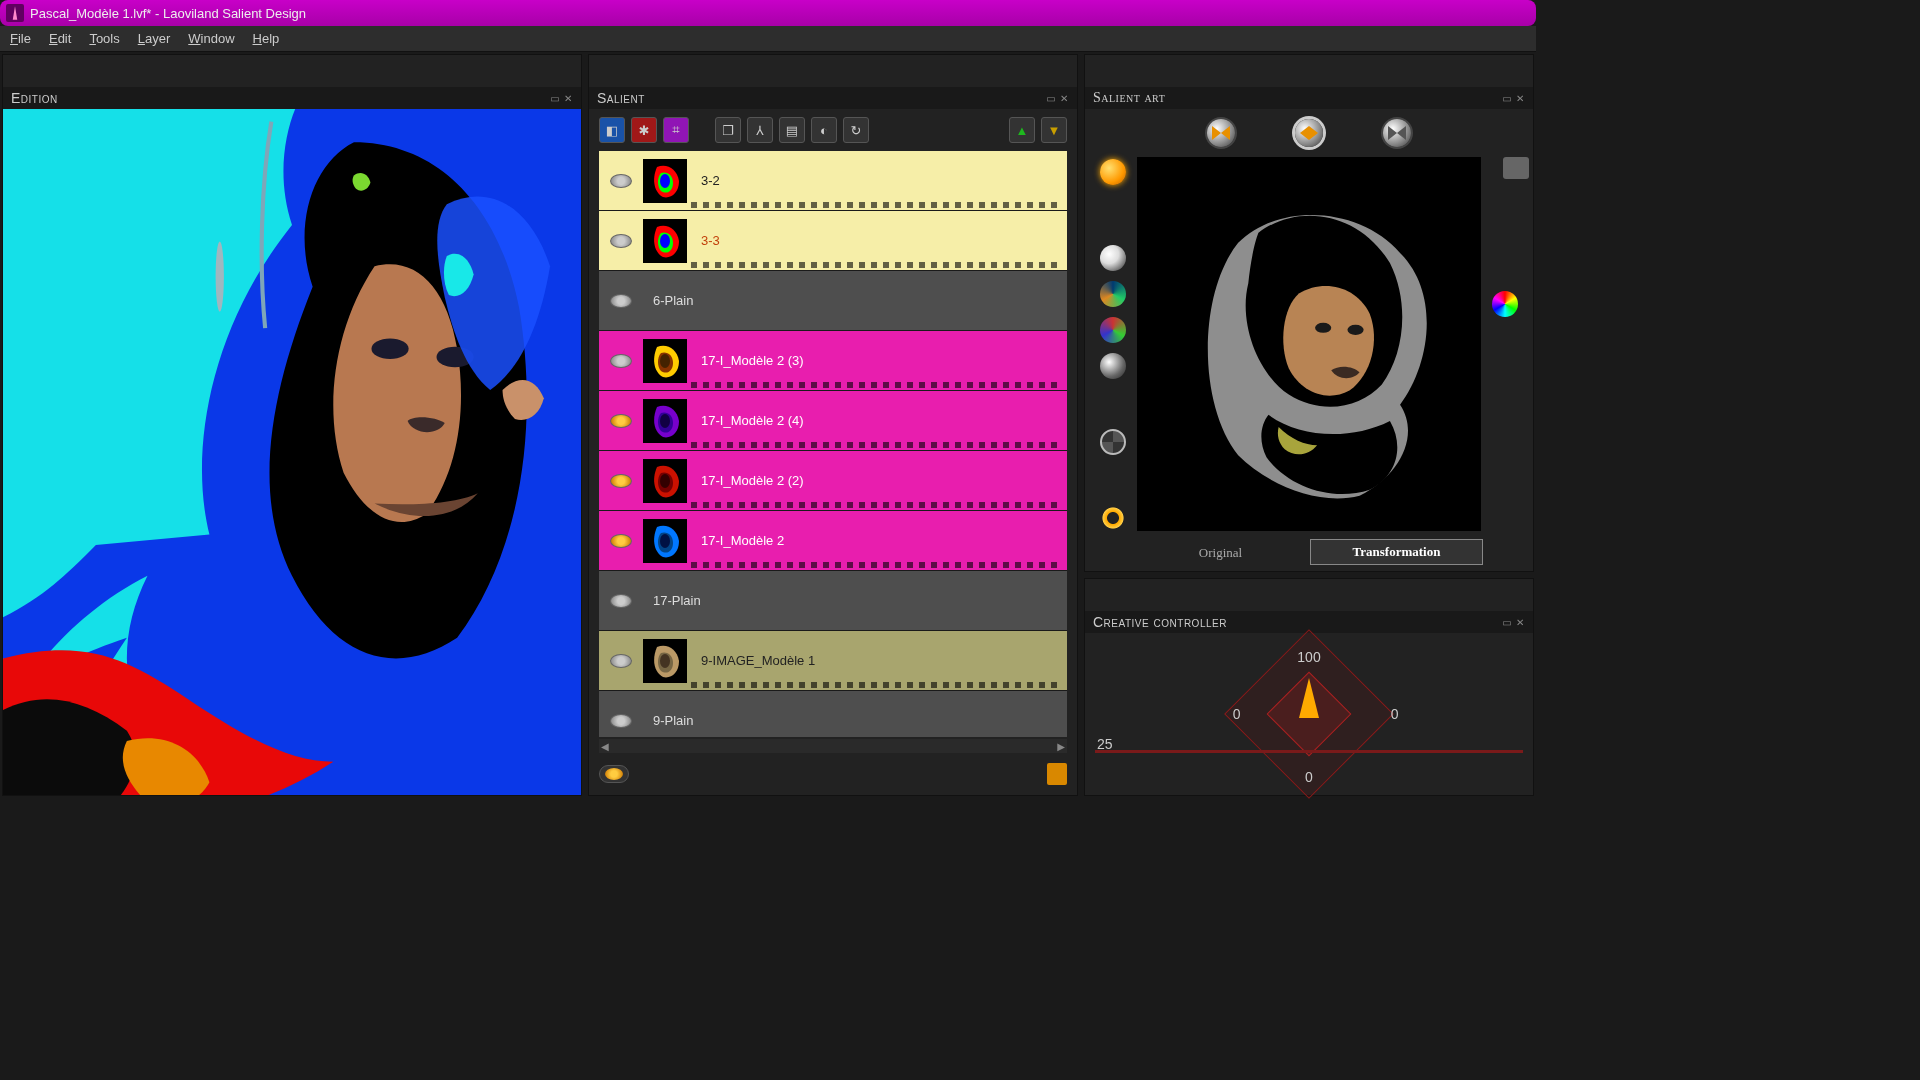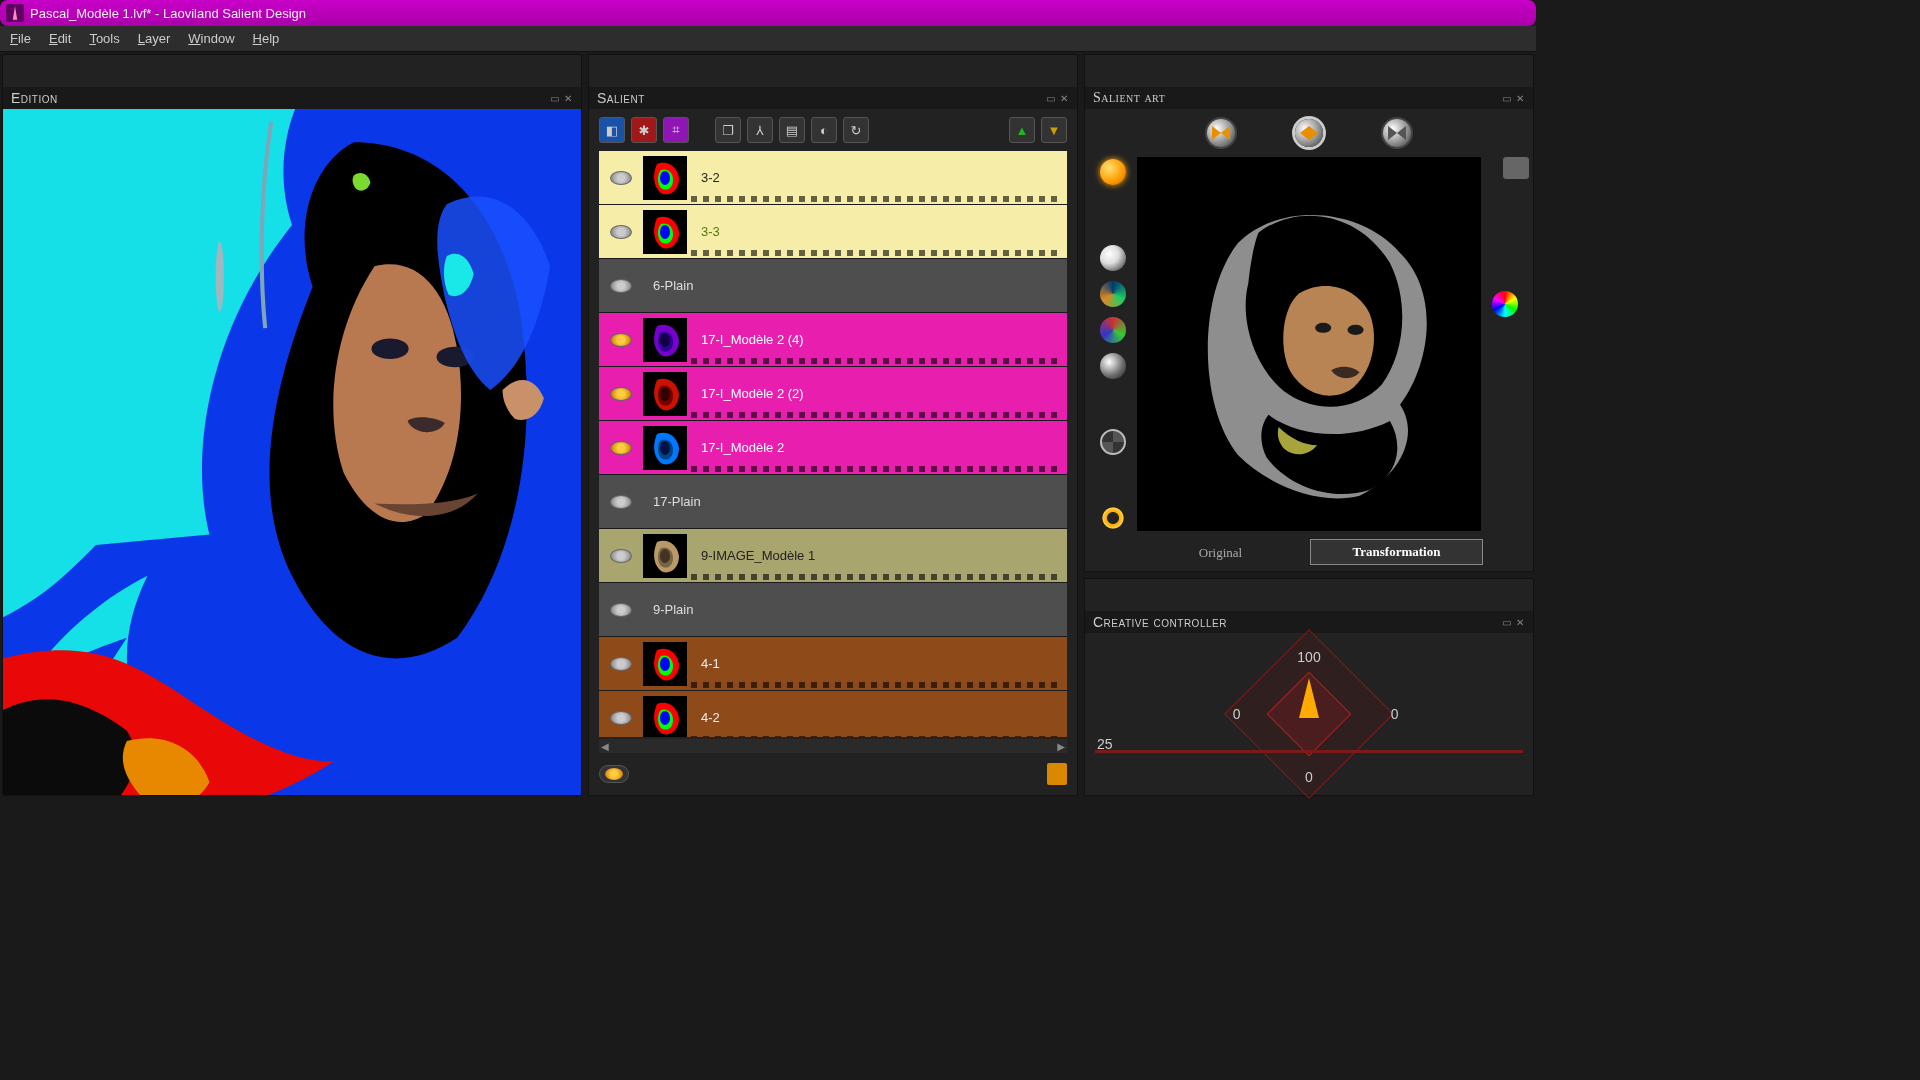--- a/index.html
+++ b/index.html
@@ -110,21 +110,21 @@
   overflow-y: auto;
   overflow-x: hidden;
   background: #1a1a1a;
   margin: 0 10px;
   position: relative;
 }
 .layers-list::-webkit-scrollbar { width: 12px; }
 .layers-list::-webkit-scrollbar-track { background: #2a2a2a; }
 .layers-list::-webkit-scrollbar-thumb { background: #555; }
 .layer-row {
-  height: 54px;
+  height: 60px;
   display: flex;
   align-items: center;
   border-bottom: 1px solid #1a1a1a;
   position: relative;
 }
 .layer-row .vis {
   width: 44px; height: 100%;
   display: flex; align-items: center; justify-content: center;
 }
 .layer-row .vis .eye {
@@ -421,21 +421,21 @@
             <svg viewBox="0 0 44 44">
               <rect width="44" height="44" fill="#000"></rect>
               <path d="M14 8 C24 4 34 10 36 22 C36 34 28 40 20 38 C12 34 8 22 14 8 Z" fill="#f00"></path>
               <path d="M18 14 C24 12 30 16 30 24 C30 32 24 36 18 32 C14 28 14 18 18 14 Z" fill="#0f0"></path>
               <ellipse cx="22" cy="22" rx="5" ry="7" fill="#00f"></ellipse>
             </svg>
           </div>
     <div class="label">3-2</div>
     <div class="filmstrip"></div>
   </div>
-        <div class="layer-row" style="background: rgb(246, 238, 168); color: #4d7c0f; align-items: center;">
+        <div class="layer-row" style="background: rgb(246, 238, 168); color: #c2410c; align-items: center;">
     <div class="vis">
             <div class="eye "></div>
           </div>
     <div class="thumb">
             <svg viewBox="0 0 44 44">
               <rect width="44" height="44" fill="#000"></rect>
               <path d="M14 8 C24 4 34 10 36 22 C36 34 28 40 20 38 C12 34 8 22 14 8 Z" fill="#f00"></path>
               <path d="M18 14 C24 12 30 16 30 24 C30 32 24 36 18 32 C14 28 14 18 18 14 Z" fill="#0f0"></path>
               <ellipse cx="22" cy="22" rx="5" ry="7" fill="#00f"></ellipse>
             </svg>
@@ -443,20 +443,35 @@
     <div class="label">3-3</div>
     <div class="filmstrip"></div>
   </div>
         <div class="layer-row" style="background: rgb(78, 78, 78); color: rgb(221, 221, 221);">
     <div class="vis">
             <div class="eye "></div>
           </div>
 
     <div class="label">6-Plain</div>
 
+  </div>
+        <div class="layer-row" style="background: rgb(232, 30, 174); color: rgb(255, 255, 255);">
+    <div class="vis">
+            <div class="eye "></div>
+          </div>
+    <div class="thumb">
+            <svg viewBox="0 0 44 44">
+              <rect width="44" height="44" fill="#000"></rect>
+              <path d="M14 8 C24 4 34 10 36 22 C36 34 28 40 20 38 C12 34 8 22 14 8 Z" fill="#fc0"></path>
+              <path d="M18 14 C24 12 30 16 30 24 C30 32 24 36 18 32 C14 28 14 18 18 14 Z" fill="#830"></path>
+              <ellipse cx="22" cy="22" rx="5" ry="7" fill="#420"></ellipse>
+            </svg>
+          </div>
+    <div class="label">17-I_Modèle 2 (3)</div>
+    <div class="filmstrip"></div>
   </div>
         <div class="layer-row" style="background: rgb(232, 30, 174); color: rgb(255, 255, 255);">
     <div class="vis">
             <div class="eye on"></div>
           </div>
     <div class="thumb">
             <svg viewBox="0 0 44 44">
               <rect width="44" height="44" fill="#000"></rect>
               <path d="M14 8 C24 4 34 10 36 22 C36 34 28 40 20 38 C12 34 8 22 14 8 Z" fill="#70c"></path>
               <path d="M18 14 C24 12 30 16 30 24 C30 32 24 36 18 32 C14 28 14 18 18 14 Z" fill="#309"></path>

